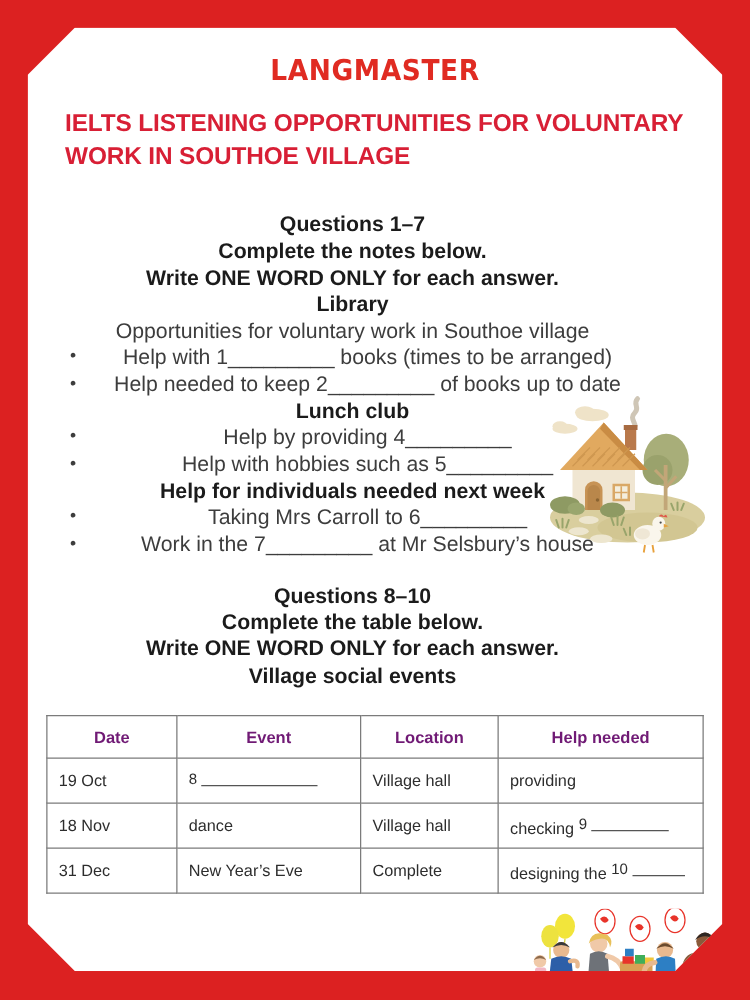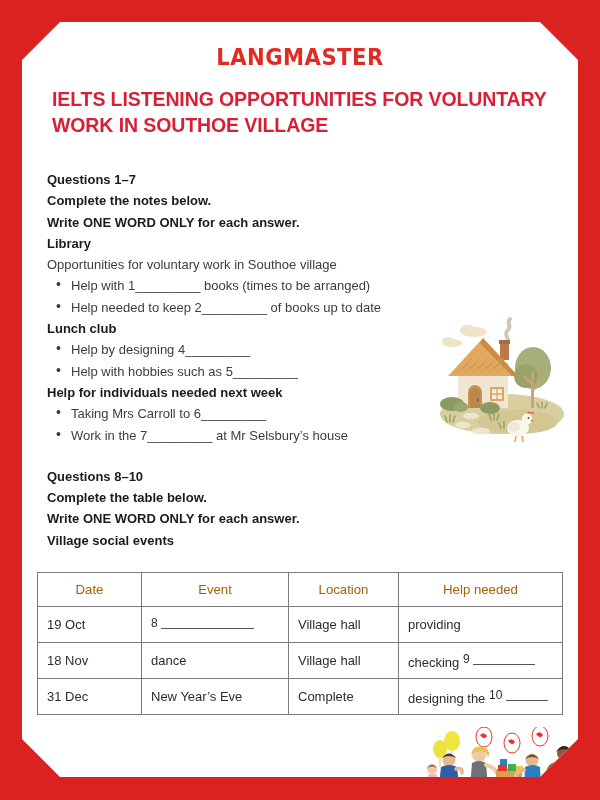--- a/index.html
+++ b/index.html
@@ -71,23 +71,24 @@
     color: #D81F35;
     letter-spacing: -0.1px;
   }
 
   
   .body-block {
     position: absolute;
     left: 25px;
     top: 147px;
     width: 470px;
-    font-size: 13px;
+    font-size: 17px;
     color: #2b2b2b;
     line-height: 21.3px;
+    text-align: center;
   }
   .body-block .ln {
     white-space: nowrap;
   }
   .b {
     font-weight: bold;
     color: #1b1b1b;
   }
   .plain {
     color: #3d3d3d;
@@ -123,23 +124,23 @@
   }
   table.events th,
   table.events td {
     border: 1px solid #7b7b7b;
     font-size: 13px;
     color: #2d2d2d;
     height: 36px;
     box-sizing: border-box;
   }
   table.events th {
-    font-weight: normal;
+    font-weight: bold;
     font-size: 13.2px;
-    color: #a16207;
+    color: #701a75;
     height: 34px;
   }
   table.events td {
     padding-left: 9px;
     vertical-align: middle;
   }
   .col-date   { width: 104px; }
   .col-event  { width: 147px; }
   .col-loc    { width: 110px; }
   .col-help   { width: 164px; }
@@ -192,21 +193,21 @@
         <div class="ln b">Questions 1–7</div>
         <div class="ln b">Complete the notes below.</div>
         <div class="ln b">Write ONE WORD ONLY for each answer.</div>
         <div class="ln b">Library</div>
 
         <div class="ln plain">Opportunities for voluntary work in Southoe village</div>
         <div class="ln bullet">Help with 1_________ books (times to be arranged)</div>
         <div class="ln bullet">Help needed to keep 2_________  of books up to date</div>
 
         <div class="ln b">Lunch club</div>
-        <div class="ln bullet">Help by designing 4_________</div>
+        <div class="ln bullet">Help by providing 4_________</div>
         <div class="ln bullet">Help with hobbies such as 5_________</div>
 
         <div class="ln b">Help for individuals needed next week</div>
         <div class="ln bullet">Taking Mrs Carroll to 6_________</div>
         <div class="ln bullet">Work in the 7_________  at Mr Selsbury’s house</div>
 
         <div class="gap"></div>
 
         <div class="ln b">Questions 8–10</div>
         <div class="ln b">Complete the table below.</div>

